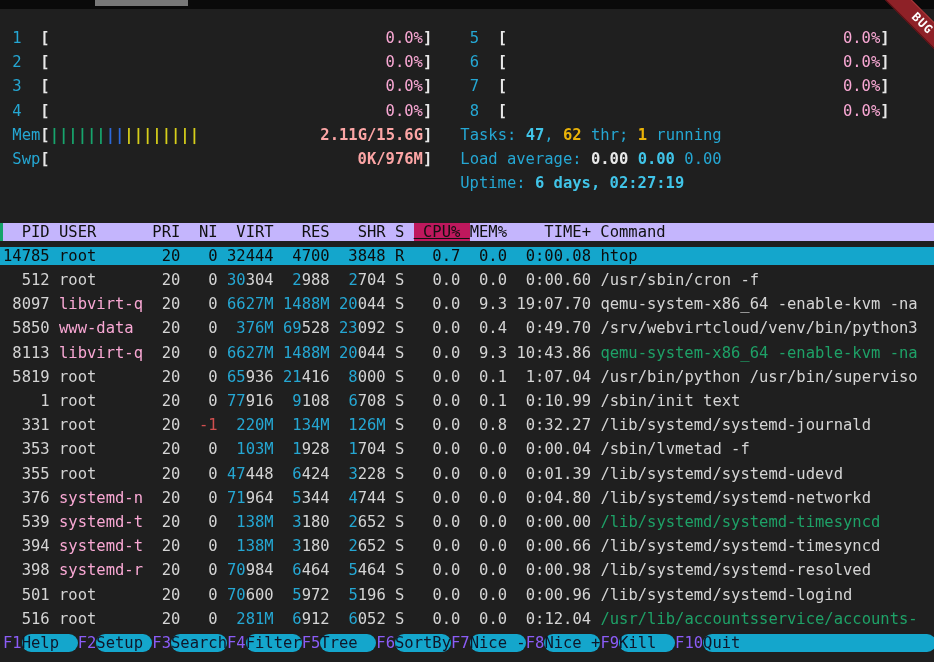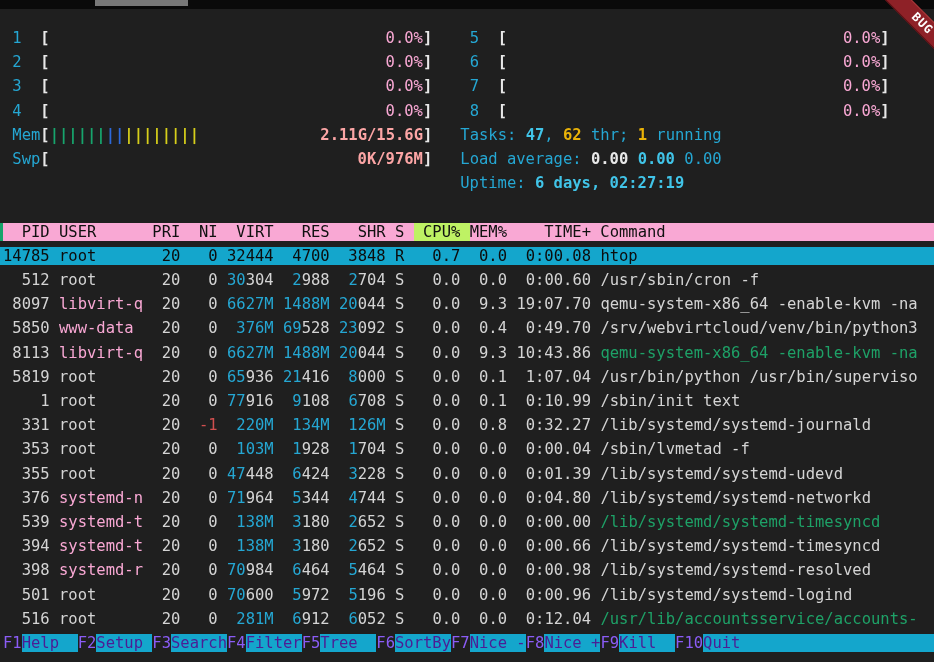--- a/index.html
+++ b/index.html
@@ -16,26 +16,26 @@
   .g  {color:#1ea167;}                       
   .bg2{color:#eab308;font-weight:bold;}      
   .w  {color:#e8e8e8;font-weight:bold;}      
   .bw {color:#e9e9e9;font-weight:bold;}      
   .mt {color:#fca5a5;font-weight:bold;}      
   .d  {color:#f9a8d4;}                       
   .r  {color:#d14f4f;}                       
   .b1 {color:#17a46c;font-weight:bold;}      
   .b2 {color:#2c68d9;font-weight:bold;}      
   .b3 {color:#d6ce1b;font-weight:bold;}      
-  .hdr {background:#f9a8d4;color:#101010;}
-  .hdrs{background:#bef264;color:#101010;}
+  .hdr {background:#c4b5fd;color:#101010;}
+  .hdrs{background:#be185d;color:#101010;text-decoration:underline;}
   .hdrline{box-shadow:-3px 0 0 #15a36a;}
   .selrow{background:#14a6cc;color:#0c0c0c;box-shadow:-3px 0 0 #14a6cc;}
   .fk  {color:#8b5cf6;}
-  .fbtn{background:#14a6cc;color:#4c1d95;}
+  .fbtn{background:#14a6cc;color:#0f172a;border-radius:9px;}
   .ribbon{position:absolute;top:5px;right:-34px;width:110px;transform:rotate(45deg);
           background:#8e2127;color:#ffffff;font-weight:bold;font-size:12px;line-height:17px;
           text-align:center;letter-spacing:1px;padding-left:26px;box-sizing:border-box;
           border-top:1px solid #a63a3a;border-bottom:1px solid #581115;z-index:9;}
 </style>
 </head>
 <body>
 
 <div class="screen">
   <div class="topstrip">

